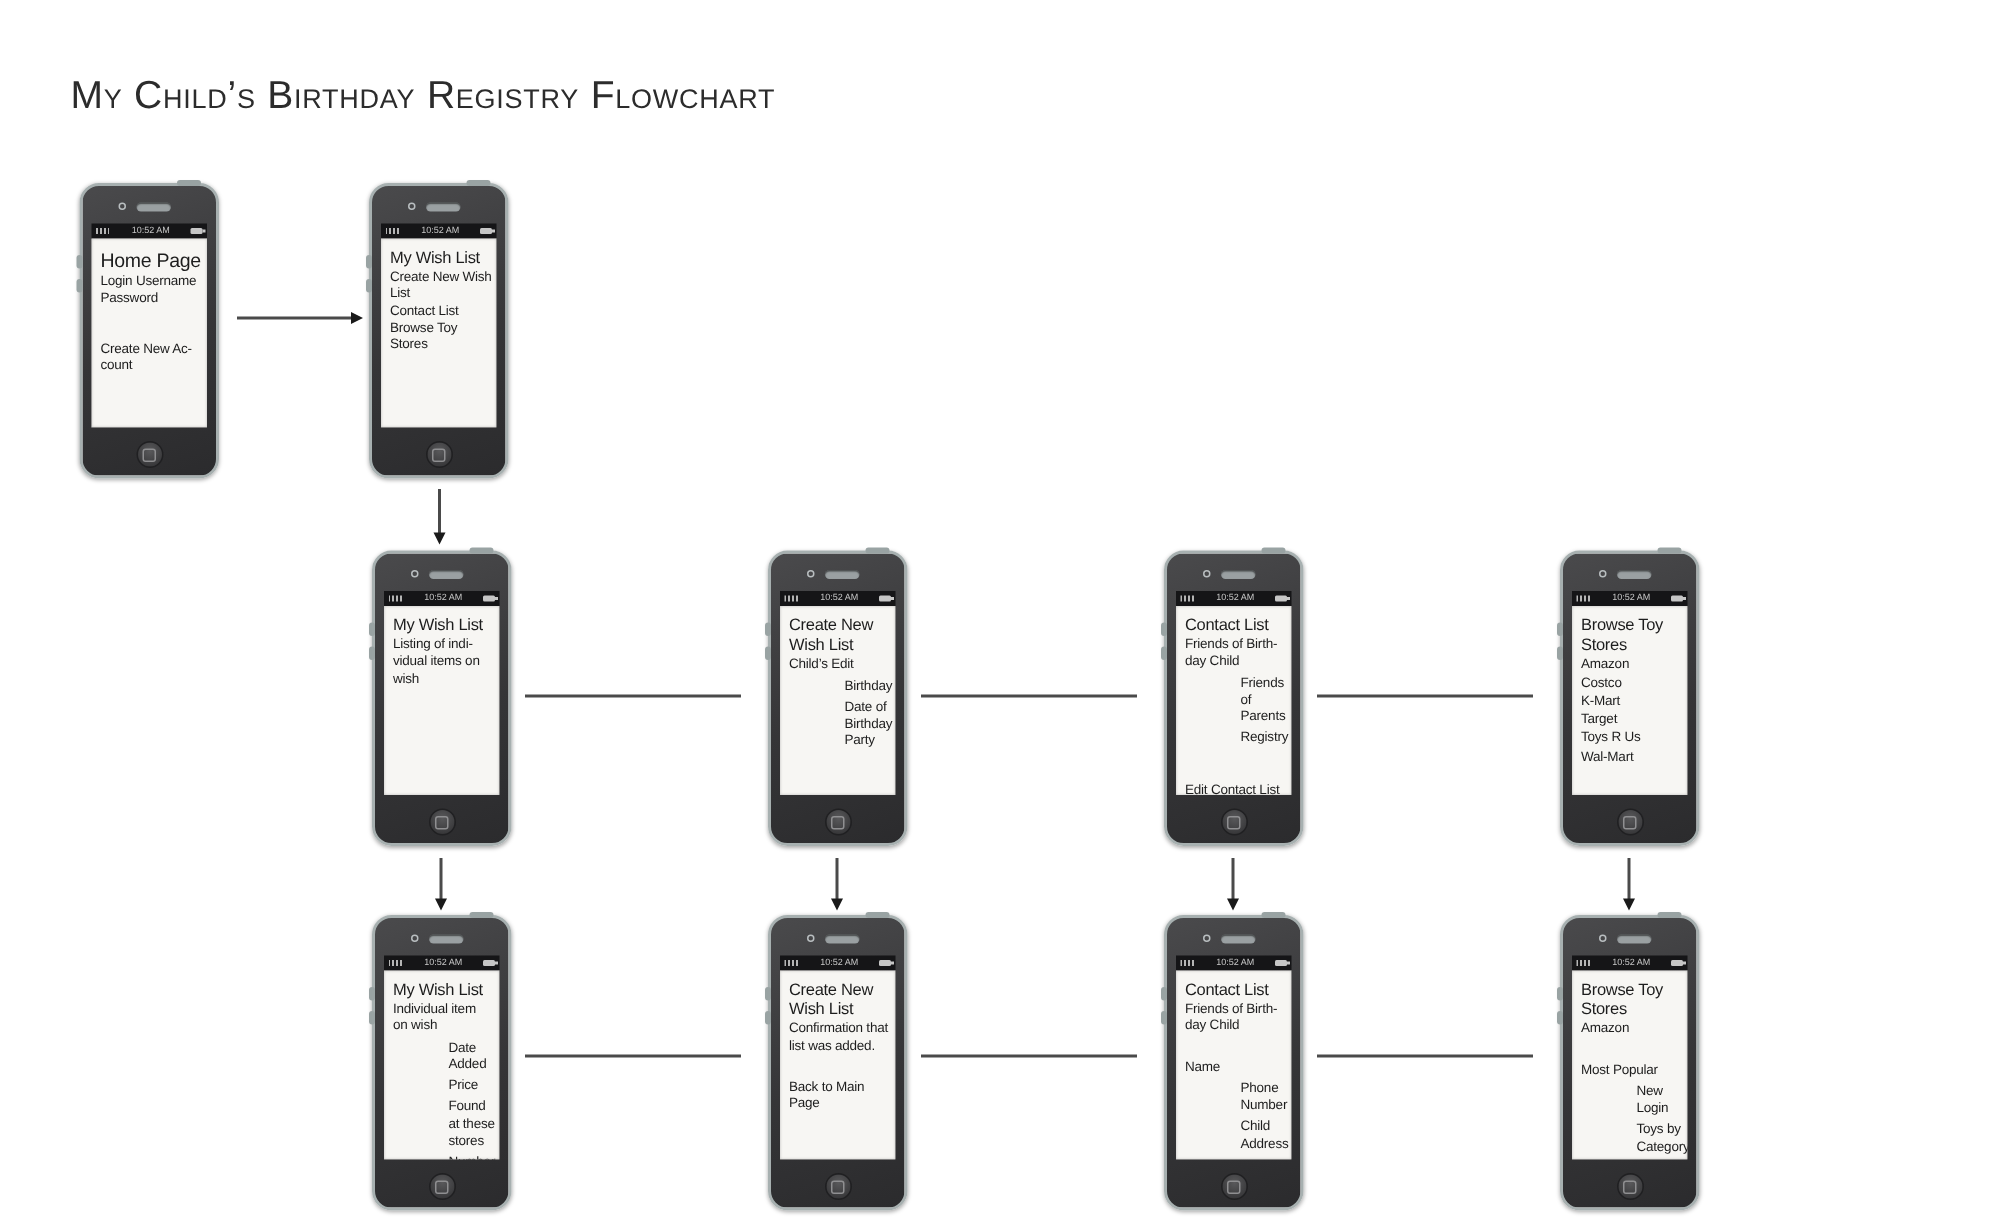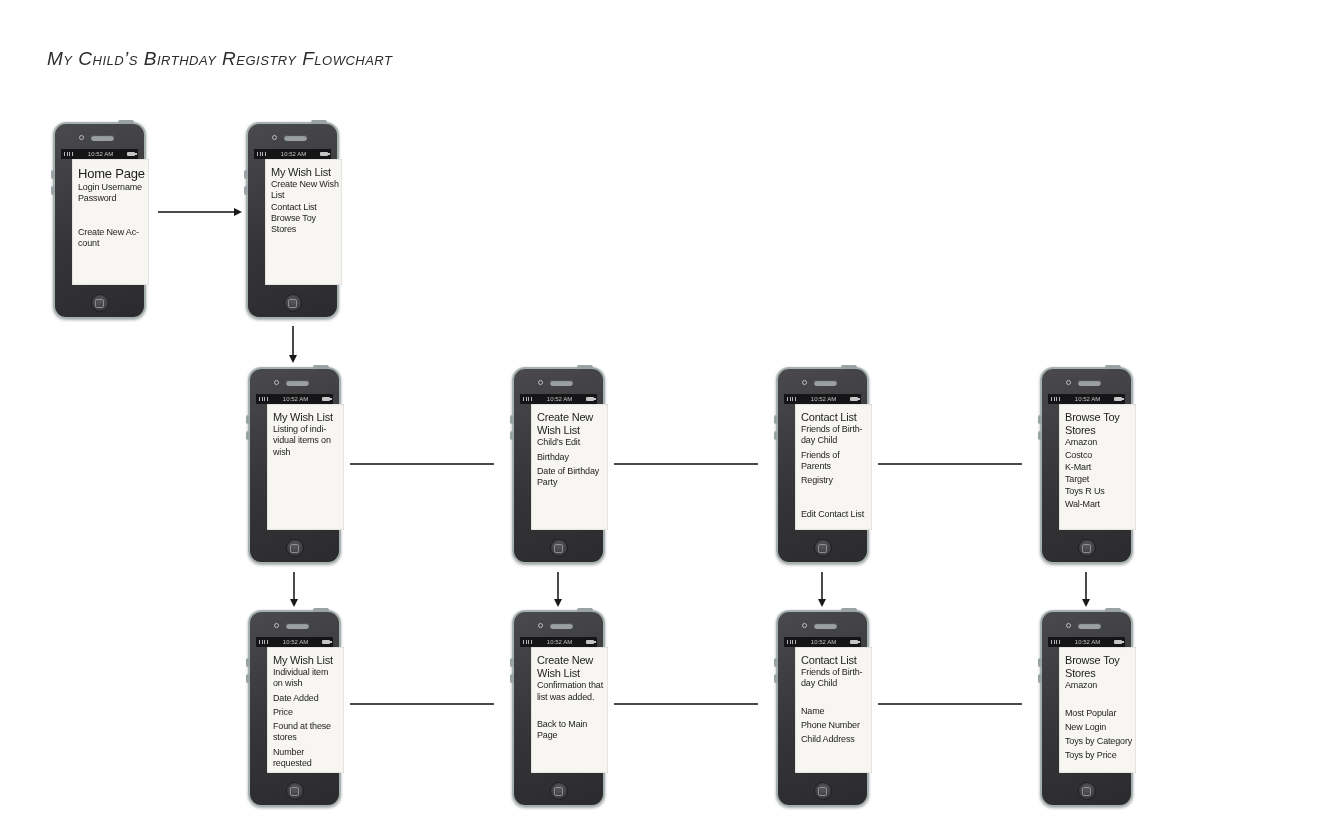--- a/index.html
+++ b/index.html
@@ -1,20 +1,20 @@
 <!DOCTYPE html>
 <html style="--title-text: #2c2c2c; --connector: #4a4a4a; --phone-edge: #a7b0b0; --screen-bg: #f7f6f3; --screen-text: #1d1d1d; --statusbar-bg: #151517;"><head>
 <meta charset="utf-8">
 <style>
   html,body{margin:0;padding:0;background:#fff;}
   body{font-family:"Liberation Sans",sans-serif;}
   .canvas{position:relative;width:1344px;height:816px;background:#ffffff;overflow:hidden;}
 
-  .page-title{position:absolute;left:47px;top:48px;margin:0;font-weight:400;font-size:19px;
-    font-variant:small-caps;letter-spacing:.5px;color:var(--title-text,#2c2c2c);font-style:italic;}
+  .page-title{position:absolute;left:47px;top:48px;margin:0;font-weight:400;font-size:26px;
+    font-variant:small-caps;letter-spacing:.5px;color:var(--title-text,#2c2c2c);}
 
   
   .phone{position:absolute;width:93px;height:197px;box-sizing:border-box;
     background:linear-gradient(160deg,#4a4a4c 0%,#353537 55%,#2b2b2d 100%);
     border:2px solid var(--phone-edge,#a7b0b0);border-radius:13px;
     box-shadow:0 1px 3px rgba(0,0,0,.35);}
   .power-btn{position:absolute;top:-4px;right:10px;width:16px;height:4px;border-radius:2px;background:#99a3a3;}
   .vol-btn{position:absolute;left:-4px;width:4px;height:9px;border-radius:2px;background:#99a3a3;}
   .vol-btn.v1{top:46px}.vol-btn.v2{top:62px}
   .camera{position:absolute;left:24px;top:11px;width:5px;height:5px;border-radius:50%;
@@ -22,27 +22,27 @@
   .speaker{position:absolute;left:36px;top:11px;width:23px;height:6px;border-radius:3px;
     background:#9aa0a2;box-shadow:inset 0 1px 1px rgba(0,0,0,.55);}
   .statusbar{position:absolute;left:6px;top:25px;width:77px;height:10px;box-sizing:border-box;
     background:var(--statusbar-bg,#151517);display:flex;align-items:center;
     justify-content:space-between;padding:0 3px;}
   .signal{width:10px;height:4px;
     background:repeating-linear-gradient(90deg,#b5b5b5 0 1.2px,transparent 1.2px 2.6px);}
   .sb-time{font-size:6px;line-height:1;color:#c6c6c6;white-space:nowrap;}
   .battery{width:8px;height:4px;background:#c6c6c6;border-radius:1px;position:relative;}
   .battery::after{content:"";position:absolute;right:-2px;top:1px;width:1.5px;height:2px;background:#c6c6c6;}
-  .screen{position:absolute;left:17px;top:35px;width:77px;height:126px;box-sizing:border-box;
+  .screen{position:absolute;left:6px;top:35px;width:77px;height:126px;box-sizing:border-box;
     background:var(--screen-bg,#f7f6f3);color:var(--screen-text,#1d1d1d);
     padding:7px 2px 4px 6px;overflow:hidden;box-shadow:inset 0 0 2px rgba(0,0,0,.25);}
   .scr-title{font-size:11px;line-height:1.2;letter-spacing:-.2px;white-space:pre-line;}
   .scr-title.lg{font-size:13px;}
   .scr-item{font-size:9px;line-height:1.25;letter-spacing:-.15px;white-space:pre-line;}
-  .gap-none{margin-top:1px;}.gap-tight{margin-top:3px;}.gap-normal{}
+  .gap-none{margin-top:1px;}.gap-tight{margin-top:3px;margin-left:37px;}.gap-normal{}
   .gap-large{margin-top:16px;}.gap-xlarge{margin-top:23px;}
   .home-btn{position:absolute;left:50%;bottom:5px;transform:translateX(-50%);width:18px;height:18px;
     border-radius:50%;background:radial-gradient(circle at 50% 35%,#59595b,#2e2e30);
     border:1px solid #202022;box-sizing:border-box;display:flex;align-items:center;justify-content:center;}
   .home-sq{width:7px;height:7px;border:1.3px solid #8f8f91;border-radius:2px;}
 
   
   .connector{position:absolute;background:var(--connector,#4a4a4a);}
   .connector.h{height:2px;}
   .connector.v{width:2px;}

